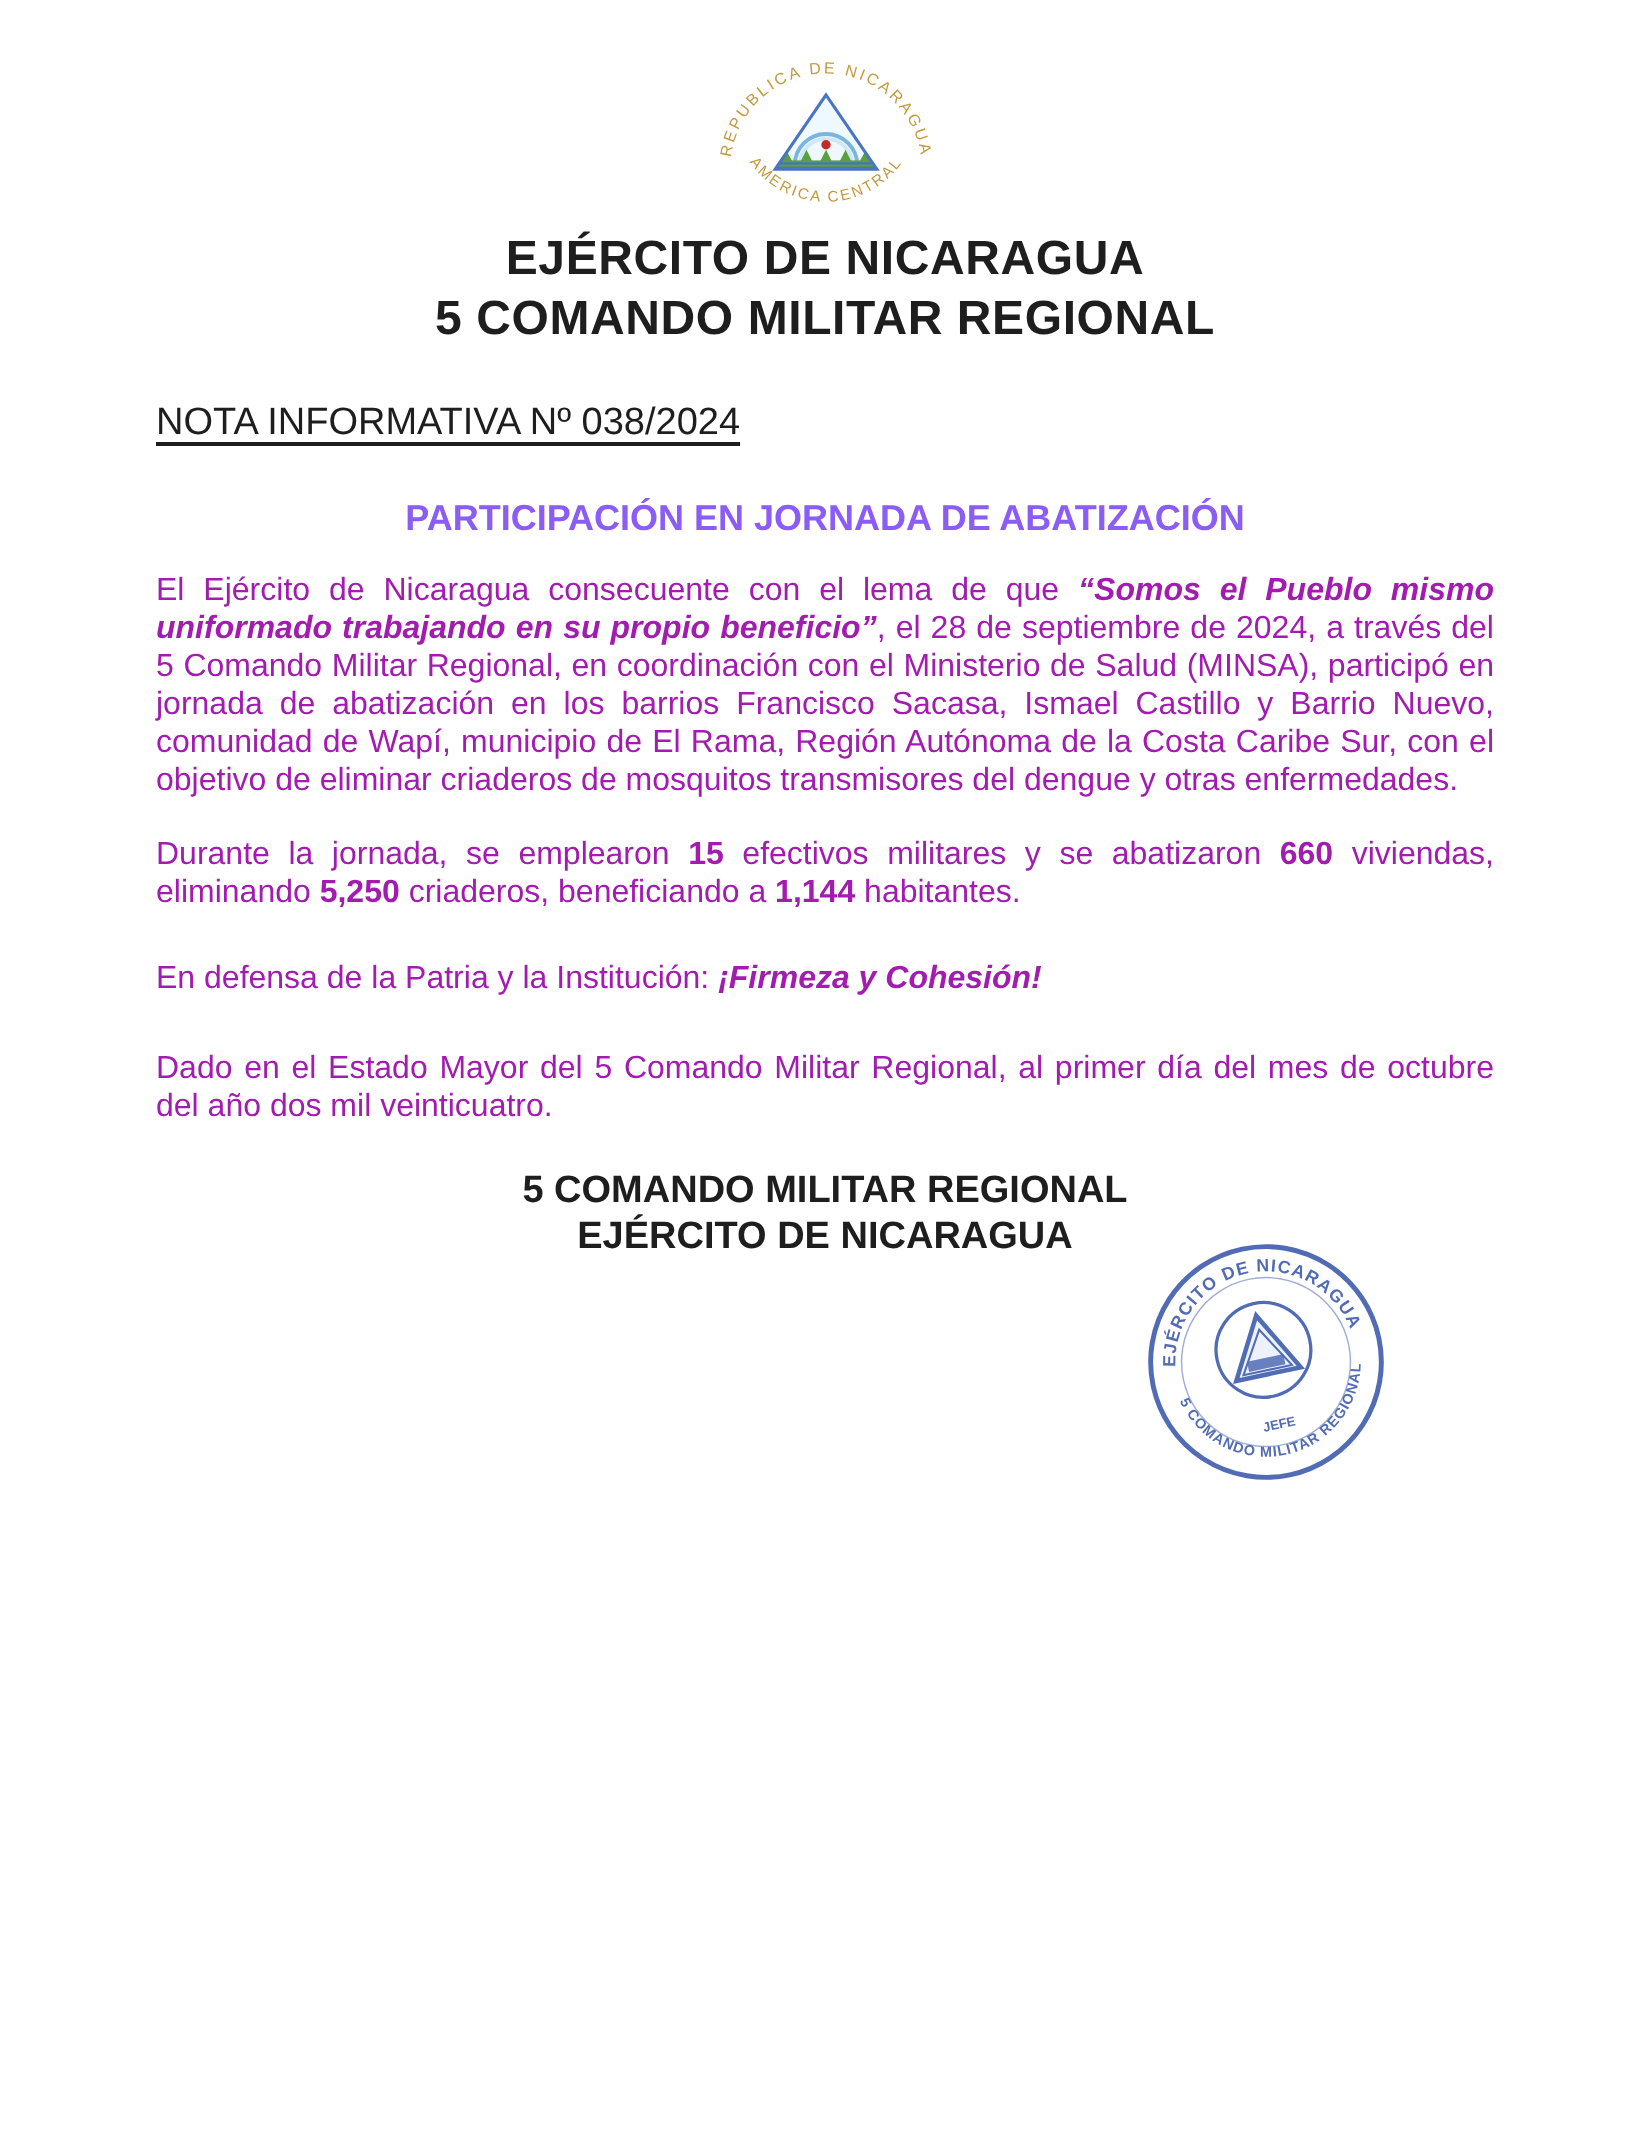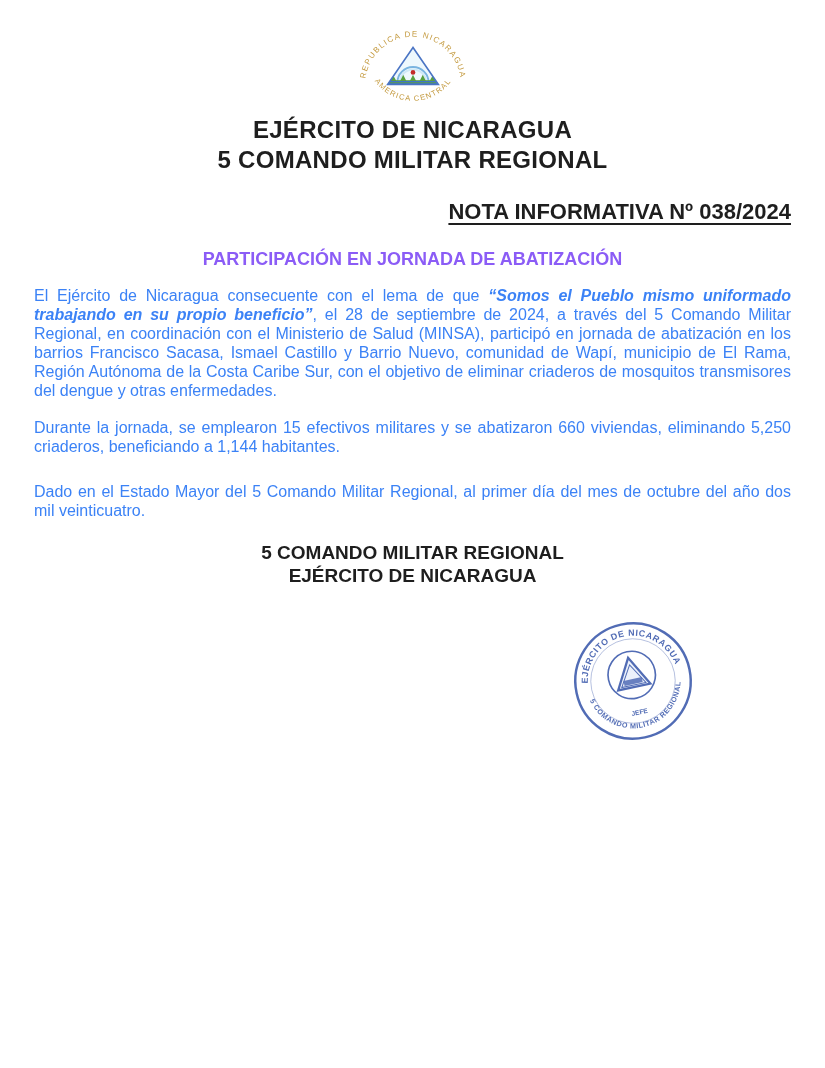--- a/index.html
+++ b/index.html
@@ -4,47 +4,47 @@
 <style>
   html,body{margin:0;padding:0;background:#ffffff;}
   .page{
     position:relative;
     width:825px;height:1068px;
     background:#ffffff;
     font-family:"Liberation Sans", sans-serif;
     color:#2e2e2e;
     overflow:hidden;
   }
-  .content{padding:0 34px;}
+  .content{padding:0 78px;}
   .emblem{display:block;margin:24px auto 0;width:128px;height:86px;}
   .emblem text{font-family:"Liberation Sans",sans-serif;}
   .org-title{
     margin-top:5px;text-align:center;
     font-size:24px;line-height:30px;font-weight:bold;color:#1e1e1e;
     letter-spacing:.3px;
   }
   .note-number{
-    margin-top:24px;text-align:right;
-    font-size:22px;line-height:26px;font-weight:bold;color:#1e1e1e;
+    margin-top:24px;text-align:left;
+    font-size:19px;line-height:26px;font-weight:normal;color:#1e1e1e;
     text-decoration:underline;text-decoration-thickness:2px;text-underline-offset:4px;
   }
   .note-subject{
     margin-top:22px;text-align:center;
     font-size:18px;line-height:24px;font-weight:bold;color:#8b5cf6;
   }
   p.body{
     margin:0;text-align:justify;
-    font-size:16px;line-height:19px;color:#3b82f6;
+    font-size:16px;line-height:19px;color:#a21caf;
   }
   .p1{margin-top:15px !important;}
   .p2{margin-top:18px !important;}
   .p3{margin-top:29px !important;}
   .p4{margin-top:24px !important;}
   .p5{margin-top:26px !important;}
-  .b{font-weight:normal;}
+  .b{font-weight:bold;}
   .bi{font-weight:bold;font-style:italic;}
   .signature{
     margin-top:21px;text-align:center;
     font-size:19px;line-height:23px;font-weight:bold;color:#1e1e1e;
   }
   .seal{
     position:absolute;left:564px;top:617px;
     width:138px;height:128px;
     opacity:.88;
   }
@@ -90,20 +90,21 @@
 
     <div class="note-number">NOTA INFORMATIVA Nº 038/2024</div>
 
     <div class="note-subject">PARTICIPACIÓN EN JORNADA DE ABATIZACIÓN</div>
 
     <p class="body p1"><span>El Ejército de Nicaragua consecuente con el lema de que </span><span class="bi">“Somos el Pueblo mismo uniformado trabajando en su propio beneficio”</span><span>, el 28 de septiembre de 2024, a través del 5 Comando Militar Regional, en coordinación con el Ministerio de Salud (MINSA), participó en jornada de abatización en los barrios Francisco Sacasa, Ismael Castillo y Barrio Nuevo, comunidad de Wapí, municipio de El Rama, Región Autónoma de la Costa Caribe Sur, con el objetivo de eliminar criaderos de mosquitos transmisores del dengue y otras enfermedades.</span></p>
 
     <p class="body p2"><span>Durante la jornada, se emplearon </span><span class="b">15</span><span> efectivos militares y se abatizaron </span><span class="b">660</span><span> viviendas, eliminando </span><span class="b">5,250</span><span> criaderos, beneficiando a </span><span class="b">1,144</span><span> habitantes.</span></p>
 
 
+    <p class="body p4"><span>En defensa de la Patria y la Institución: </span><span class="bi">¡Firmeza y Cohesión!</span></p>
 
     <p class="body p5"><span>Dado en el Estado Mayor del 5 Comando Militar Regional, al primer día del mes de octubre del año dos mil veinticuatro.</span></p>
 
     <div class="signature">
       <div>5 COMANDO MILITAR REGIONAL</div>
       <div>EJÉRCITO DE NICARAGUA</div>
     </div>
   </div>
 
   <svg class="seal" viewBox="0 0 134 124">

